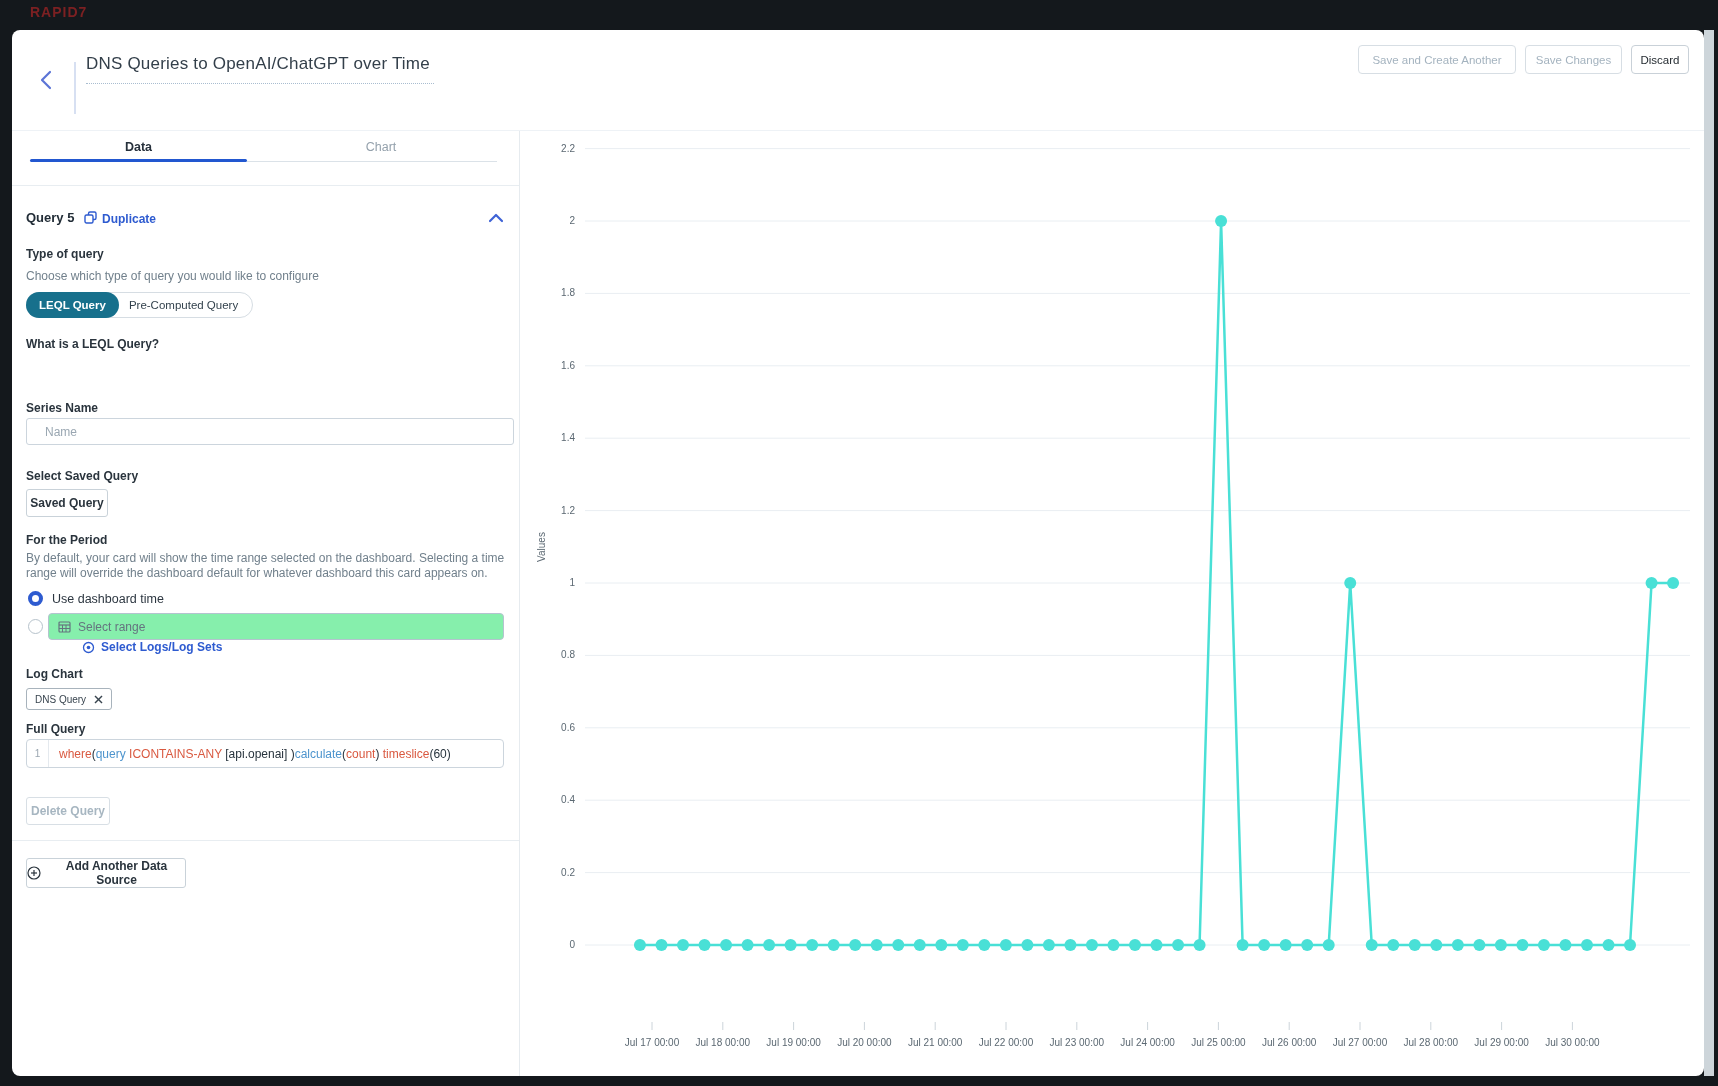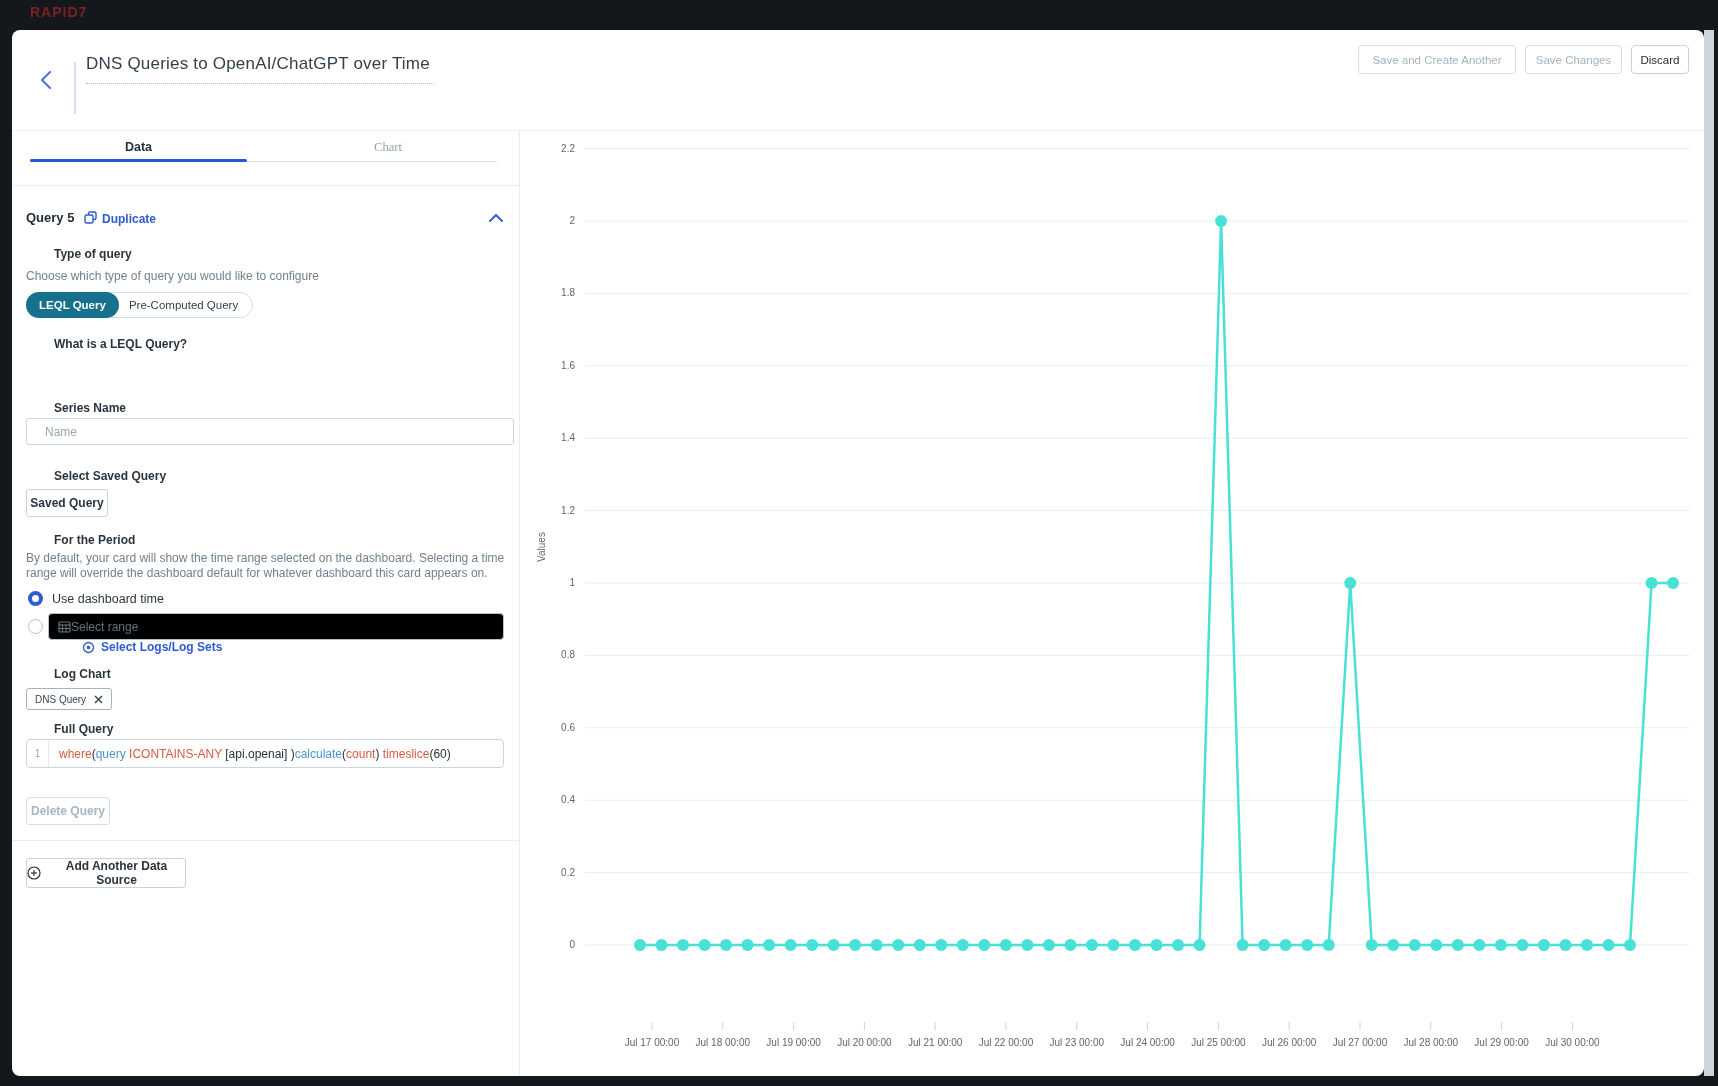--- a/index.html
+++ b/index.html
@@ -34,21 +34,21 @@
   
   .tab { top:106px; height:22px; font-size:12.5px; text-align:center; line-height:22px; cursor:pointer; }
   .tab.active { color:#27313c; font-weight:bold; }
   .tab.inactive { color:#94a1ac; }
   .tab-bar-active { left:18px; top:129px; width:217px; height:3px; background:#2257d0; border-radius:2px; }
   .tab-bar-rest { left:235px; top:131px; width:250px; height:1px; background:#dbe2e8; }
   .tabs-divider { left:0; top:155px; width:507px; height:1px; background:#e8edf1; }
   .lp-divider2 { left:0; top:810px; width:507px; height:1px; background:#e8edf1; }
 
   
-  .lbl { font-size:12px; font-weight:bold; color:#2a343d;margin-left:28px; }
+  .lbl { font-size:12px; font-weight:bold; color:#2a343d; }
   .help { font-size:12px; color:#71808c; line-height:15px; }
   .q-title { left:14px; top:180px; font-size:13px; font-weight:bold; color:#222d37; }
   .dup-link { left:72px; top:181px; font-size:12px; font-weight:bold; color:#2e5bd0; cursor:pointer;
               display:flex; gap:5px; align-items:center; }
   .collapse { left:474px; top:180px; width:20px; height:16px; cursor:pointer; }
 
   
   .pill-group { left:14px; top:262px; height:26px; border:1px solid #d6dde3; border-radius:14px;
                 background:#fff; display:flex; align-items:center; cursor:pointer; }
   .pill-sel { height:26px; margin:-1px 0 0 -1px; background:#17708c; border-radius:14px; color:#fff;
@@ -64,22 +64,22 @@
              font-family:"Liberation Sans",sans-serif; }
   #saved-query-btn { left:14px; top:459px; width:82px; height:28px; }
   #delete-query-btn { left:14px; top:767px; width:84px; height:28px; color:#a7b6c1; border-color:#d8dfe5; }
   #add-source-btn { left:14px; top:828px; width:160px; height:30px; gap:7px; }
 
   
   .radio { width:15px; height:15px; border-radius:50%; cursor:pointer; }
   .radio.on { border:4.5px solid #2e5bd0; background:#fff; }
   .radio.off { border:1.5px solid #b6c2cb; background:#fff; }
   .radio-label { font-size:12.5px; color:#2c3640; }
-  .range-field { left:36px; top:583px; width:456px; height:27px; background:#000000; border:1px solid #b4c3cf;
-                 border-radius:4px; display:flex; align-items:center; padding:8px 9px; }
+  .range-field { left:36px; top:583px; width:456px; height:27px; background:#86efac; border:1px solid #b4c3cf;
+                 border-radius:4px; display:flex; align-items:center; gap:7px; padding:8px 9px; }
   .range-field span { font-size:12px; color:#65747f; }
 
   .target-link { left:70px; top:610px; display:flex; gap:6px; align-items:center; cursor:pointer;
                  font-size:12px; font-weight:bold; color:#2e5bd0; }
 
   .chip { left:14px; top:658px; height:22px; border:1px solid #a8b3bc; border-radius:3px; background:#fff;
           display:flex; align-items:center; gap:8px; padding:0 8px; font-size:10px; color:#39454f; cursor:default; }
   .chip svg { cursor:pointer; }
 
   .editor { left:14px; top:709px; width:478px; height:29px; border:1px solid #ccd5dd; border-radius:4px;
@@ -105,21 +105,21 @@
       </svg>
   </div>
   <div class="abs hdr-vline"></div>
   <div class="abs page-title">DNS Queries to OpenAI/ChatGPT over Time</div>
   <button class="abs hdr-btn" id="btn-sca">Save and Create Another</button>
   <button class="abs hdr-btn" id="btn-sc">Save Changes</button>
   <button class="abs hdr-btn dark" id="btn-dis">Discard</button>
   <div class="abs hdr-border"></div>
 
   <div class="abs tab active" style="left:18px; width:217px;">Data</div>
-  <div class="abs tab inactive" style="left:251px; width:250px;font-family:Liberation Serif, serif;">Chart</div>
+  <div class="abs tab inactive" style="left:244px; width:250px;">Chart</div>
   <div class="abs tab-bar-active"></div>
   <div class="abs tab-bar-rest"></div>
   <div class="abs tabs-divider"></div>
 
   <div class="abs q-title">Query 5</div>
   <div class="abs dup-link">
     <span>
       <svg width="13" height="13" viewBox="0 0 13 13">
           <rect x="1" y="4" width="8" height="8" rx="1.5" fill="none" stroke="#2e5bd0" stroke-width="1.4"></rect>
           <path d="M4.5 4 V2.5 A1.5 1.5 0 0 1 6 1 H10.5 A1.5 1.5 0 0 1 12 2.5 V7 A1.5 1.5 0 0 1 10.5 8.5 H9" fill="none" stroke="#2e5bd0" stroke-width="1.4"></path>

